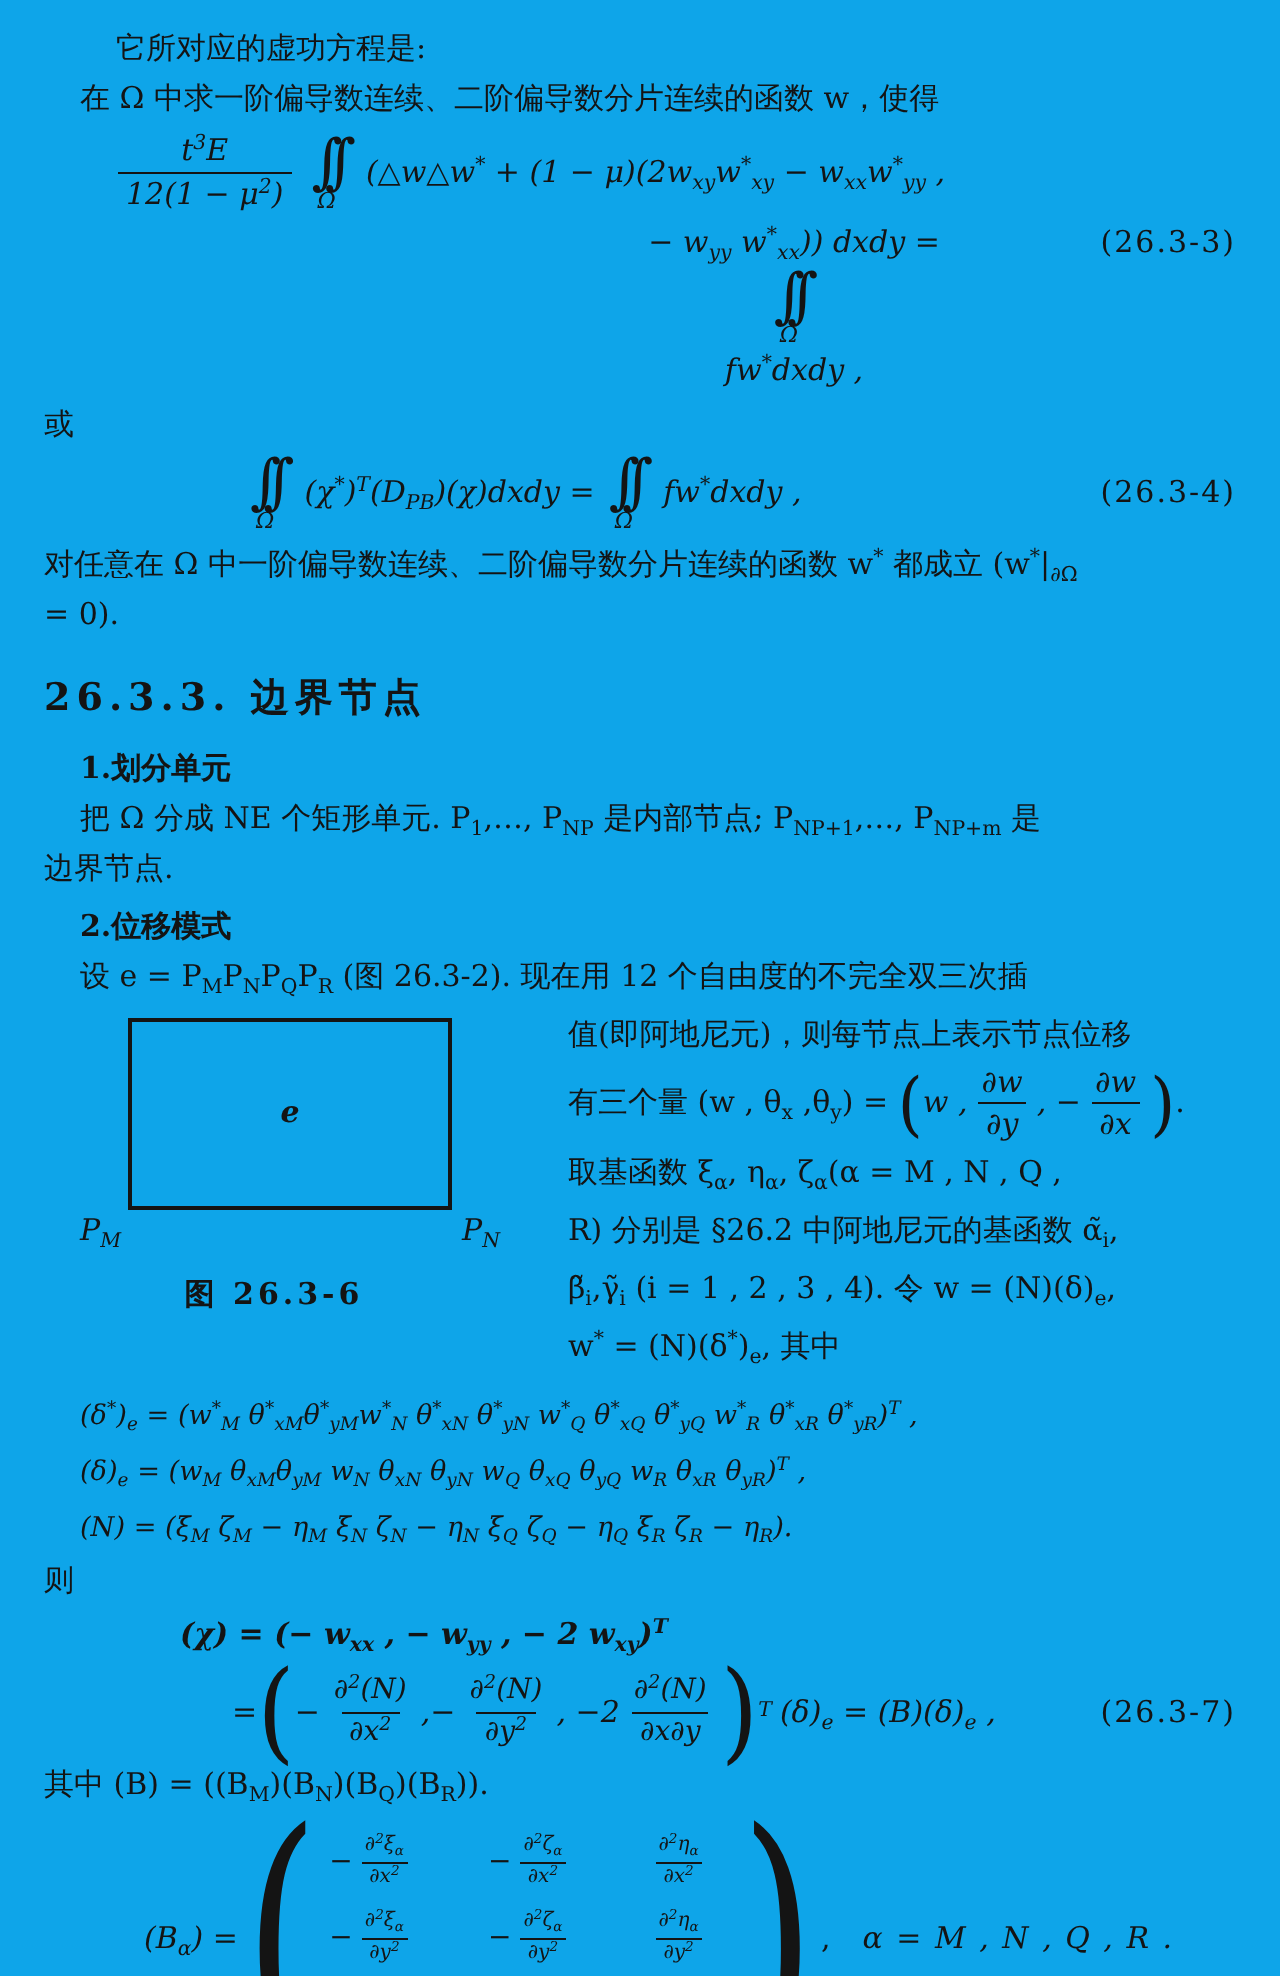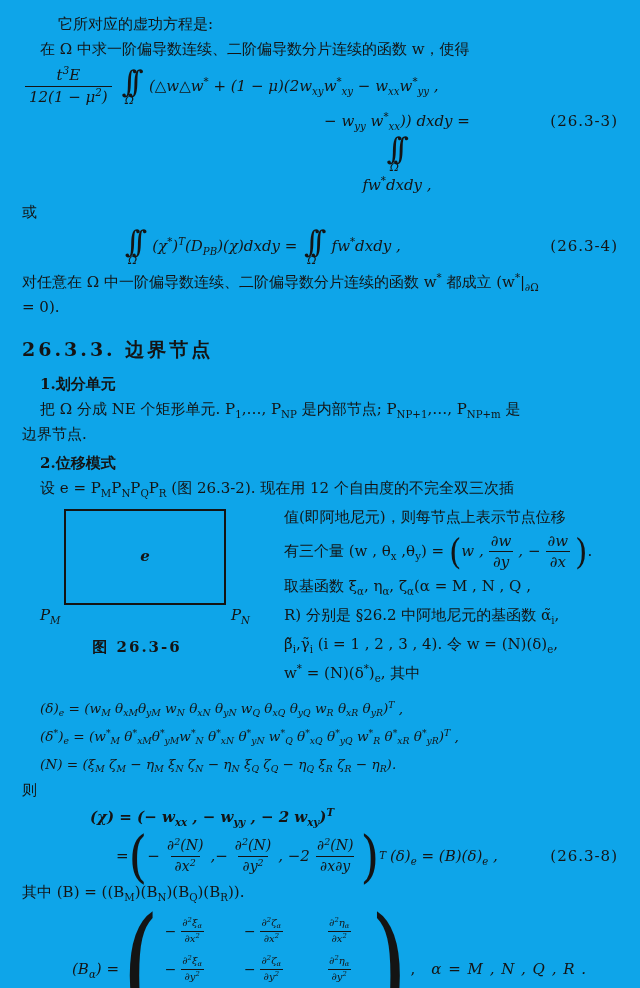--- a/index.html
+++ b/index.html
@@ -29,21 +29,21 @@
         vertical-align:middle;margin:0 5px 0 7px;line-height:1;}
   .dint .sign{font-size:30px;letter-spacing:-9px;padding-right:9px;font-style:normal;}
   .dint .lim{font-size:11px;font-style:italic;margin-top:-2px;align-self:flex-start;
              padding-left:3px;}
 
   
   .eqrow{position:relative;display:flex;align-items:center;}
   .eqnum{position:absolute;right:4px;font-style:normal;letter-spacing:1px;}
 
   .eq1{margin:4px 0 2px 0;}
-  .eq1 .row1{}
+  .eq1 .row1{margin-left:34px;}
   .eq1 .row2{margin-left:150px;margin-top:2px;flex-direction:column;}
 
   .or-line{margin:2px 0 0 0;}
   .eq2{margin:2px 0 4px 96px;}
 
   .heading{font-size:19px;line-height:30px;letter-spacing:3px;margin:14px 0 8px 0;font-weight:bold;}
   .subhead{font-weight:bold;margin-top:4px;}
 
   
   .figrow{display:flex;margin-top:2px;}
@@ -171,22 +171,22 @@
           </span>
         </p>
         <p>取基函数 ξ<sub>α</sub>, η<sub>α</sub>, ζ<sub>α</sub>(α = M ,  N , Q ,</p>
         <p>R) 分别是 §26.2 中阿地尼元的基函数 α̃<sub>i</sub>,</p>
         <p class="nowrap">β̃<sub>i</sub>,γ̃<sub>i</sub> (i = 1 , 2 , 3 , 4).   令 w = (N)(δ)<sub>e</sub>,</p>
         <p>w<sup>*</sup> = (N)(δ<sup>*</sup>)<sub>e</sub>, 其中</p>
       </div>
     </div>
 
     <div class="delta-block">
+      <p class="dl m">(δ<sup>*</sup>)<sub>e</sub> = (w<sup>*</sup><sub>M</sub> θ<sup>*</sup><sub>xM</sub>θ<sup>*</sup><sub>yM</sub>w<sup>*</sup><sub>N</sub> θ<sup>*</sup><sub>xN</sub> θ<sup>*</sup><sub>yN</sub> w<sup>*</sup><sub>Q</sub> θ<sup>*</sup><sub>xQ</sub> θ<sup>*</sup><sub>yQ</sub> w<sup>*</sup><sub>R</sub> θ<sup>*</sup><sub>xR</sub> θ<sup>*</sup><sub>yR</sub>)<sup>T</sup> ,</p>
       <p class="dl m">(δ)<sub>e</sub> = (w<sub>M</sub> θ<sub>xM</sub>θ<sub>yM</sub> w<sub>N</sub> θ<sub>xN</sub> θ<sub>yN</sub> w<sub>Q</sub> θ<sub>xQ</sub> θ<sub>yQ</sub> w<sub>R</sub> θ<sub>xR</sub> θ<sub>yR</sub>)<sup>T</sup> ,</p>
-      <p class="dl m">(δ<sup>*</sup>)<sub>e</sub> = (w<sup>*</sup><sub>M</sub> θ<sup>*</sup><sub>xM</sub>θ<sup>*</sup><sub>yM</sub>w<sup>*</sup><sub>N</sub> θ<sup>*</sup><sub>xN</sub> θ<sup>*</sup><sub>yN</sub> w<sup>*</sup><sub>Q</sub> θ<sup>*</sup><sub>xQ</sub> θ<sup>*</sup><sub>yQ</sub> w<sup>*</sup><sub>R</sub> θ<sup>*</sup><sub>xR</sub> θ<sup>*</sup><sub>yR</sub>)<sup>T</sup> ,</p>
       <p class="dl m">(N) = (ξ<sub>M</sub> ζ<sub>M</sub> − η<sub>M</sub> ξ<sub>N</sub> ζ<sub>N</sub> − η<sub>N</sub> ξ<sub>Q</sub> ζ<sub>Q</sub> − η<sub>Q</sub> ξ<sub>R</sub> ζ<sub>R</sub> − η<sub>R</sub>).</p>
     </div>
 
     <p>则</p>
 
     <div class="eq5">
       <p class="l1 m">(χ) = (− w<sub>xx</sub> , − w<sub>yy</sub> , − 2 w<sub>xy</sub>)<sup>T</sup></p>
       <div class="eqrow l2">
         <span class="m">=</span>
         <span class="paren-lg">(</span>
@@ -202,21 +202,21 @@
           <span class="den">∂y<sup>2</sup></span>
         </span>
         <span class="m">, −2</span>
         <span class="frac">
           <span class="num">∂<sup>2</sup>(N)</span>
           <span class="den">∂x∂y</span>
         </span>
         <span class="paren-lg">)</span>
           <sup class="m">T</sup>
         <span class="m" style="margin-left:4px;">(δ)<sub>e</sub> = (B)(δ)<sub>e</sub> ,</span>
-        <span class="eqnum">(26.3-8)</span>
+        <span class="eqnum">(26.3-7)</span>
       </div>
       <p>其中 (B) = ((B<sub>M</sub>)(B<sub>N</sub>)(B<sub>Q</sub>)(B<sub>R</sub>)).</p>
     </div>
 
     <div class="matrix-row">
       <span class="m">(B<sub>α</sub>) =</span>
       <span class="paren-xl">(</span>
       <span class="mgrid">
         <span class="mcell">
             <span class="pre">−</span>

